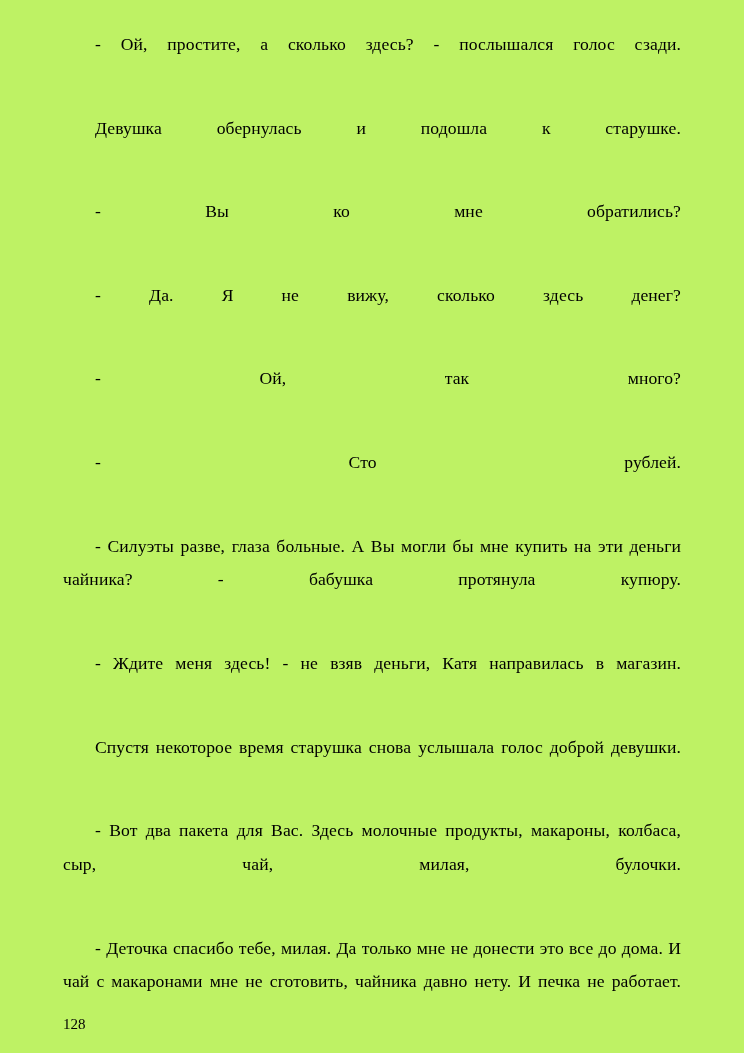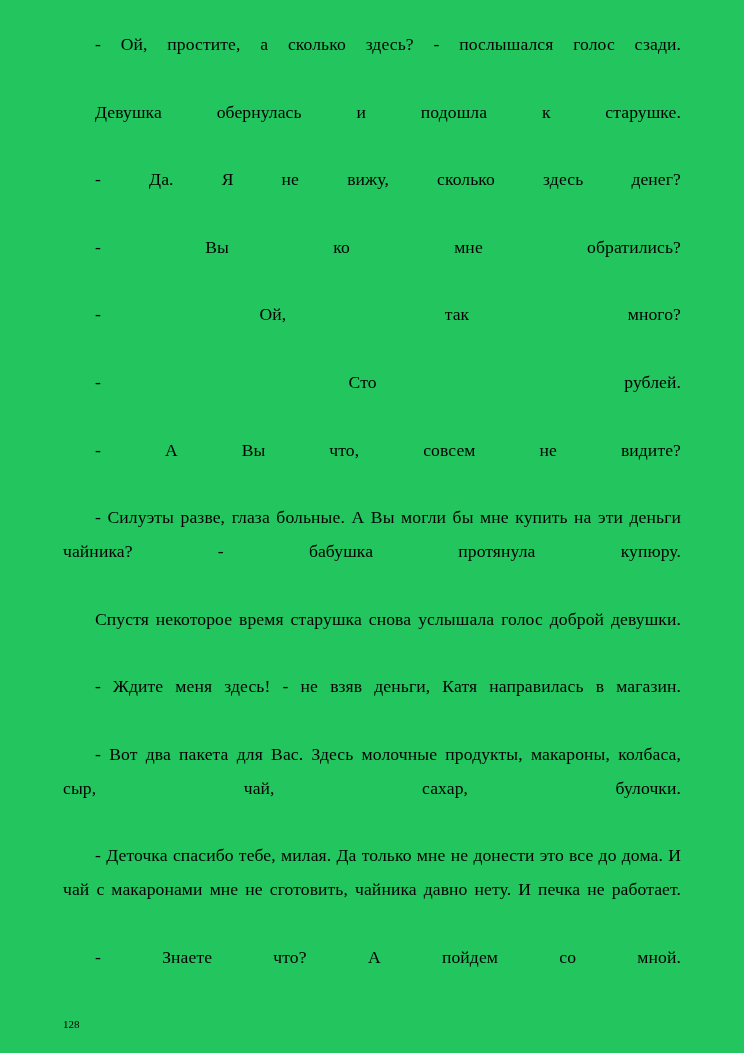--- a/index.html
+++ b/index.html
@@ -5,21 +5,21 @@
 <style>
   html, body {
     margin: 0;
     padding: 0;
     background: #ffffff;
   }
   .page {
     position: relative;
     width: 744px;
     height: 1053px;
-    background: #22c55e;
+    background: #bef264;
     box-sizing: border-box;
     overflow: hidden;
     font-family: "Liberation Serif", "DejaVu Serif", serif;
     color: #000000;
   }
   .text-block {
     position: absolute;
     left: 63px;
     top: 28px;
     width: 618px;
@@ -30,55 +30,54 @@
     text-align: justify;
     text-justify: inter-word;
     text-indent: 32px;
     font-size: 17.6px;
     line-height: 33.8px;
     letter-spacing: 0.1px;
     word-spacing: 0.2px;
     -webkit-font-smoothing: none;
   }
   p.para + p.para {
-    margin-top: 0px;
+    margin-top: 16px;
   }
   
   p.para:after {
     content: "";
     display: inline-block;
     width: 100%;
   }
   .page-number {
     position: absolute;
     left: 63px;
     top: 1015px;
     font-family: "Liberation Serif", "DejaVu Serif", serif;
-    font-size: 11px;
+    font-size: 15px;
     line-height: 18px;
     color: #000000;
   }
 </style>
 </head>
 <body>
 
 <div class="page">
 
   <div class="text-block">
     <p class="para">- Ой, простите, а сколько здесь? - послышался голос сзади.</p>
     <p class="para">Девушка обернулась и подошла к старушке.</p>
+    <p class="para">- Вы ко мне обратились?</p>
     <p class="para">- Да. Я не вижу, сколько здесь денег?</p>
-    <p class="para">- Вы ко мне обратились?</p>
     <p class="para">- Ой, так много?</p>
     <p class="para">- Сто рублей.</p>
-    <p class="para">- А Вы что, совсем не видите?</p>
     <p class="para">- Силуэты разве, глаза больные. А Вы могли бы мне купить на эти деньги чайника? - бабушка протянула купюру.</p>
+    <p class="para">- Ждите меня здесь! - не взяв деньги, Катя направилась в магазин.</p>
     <p class="para">Спустя некоторое время старушка снова услышала голос доброй девушки.</p>
-    <p class="para">- Ждите меня здесь! - не взяв деньги, Катя направилась в магазин.</p>
-    <p class="para">- Вот два пакета для Вас. Здесь молочные продукты, макароны, колбаса, сыр, чай, сахар, булочки.</p>
+    <p class="para">- Вот два пакета для Вас. Здесь молочные продукты, макароны, колбаса, сыр, чай, милая, булочки.</p>
     <p class="para">- Деточка спасибо тебе, милая. Да только мне не донести это все до дома. И чай с макаронами мне не сготовить, чайника давно нету. И печка не работает.</p>
     <p class="para">- Знаете что? А пойдем со мной.</p>
 
   </div>
 
   <div class="page-number">128</div>
 
 </div>
 
 </body></html>

